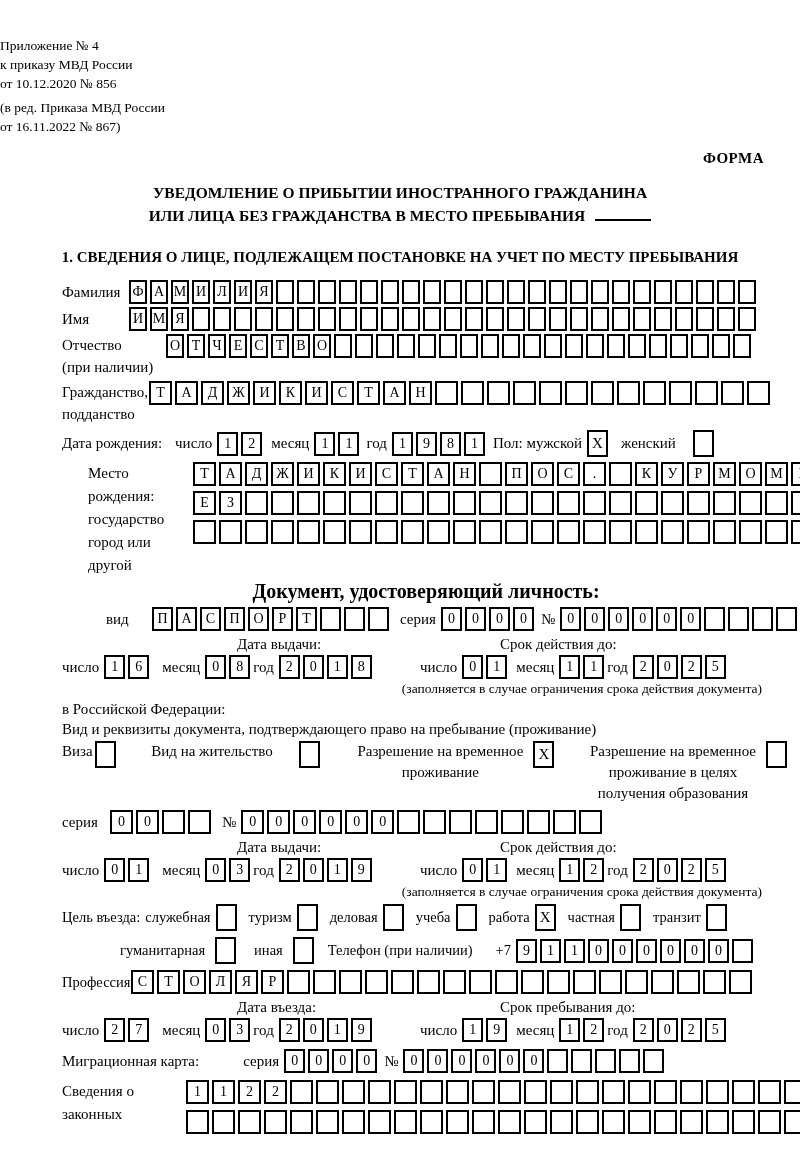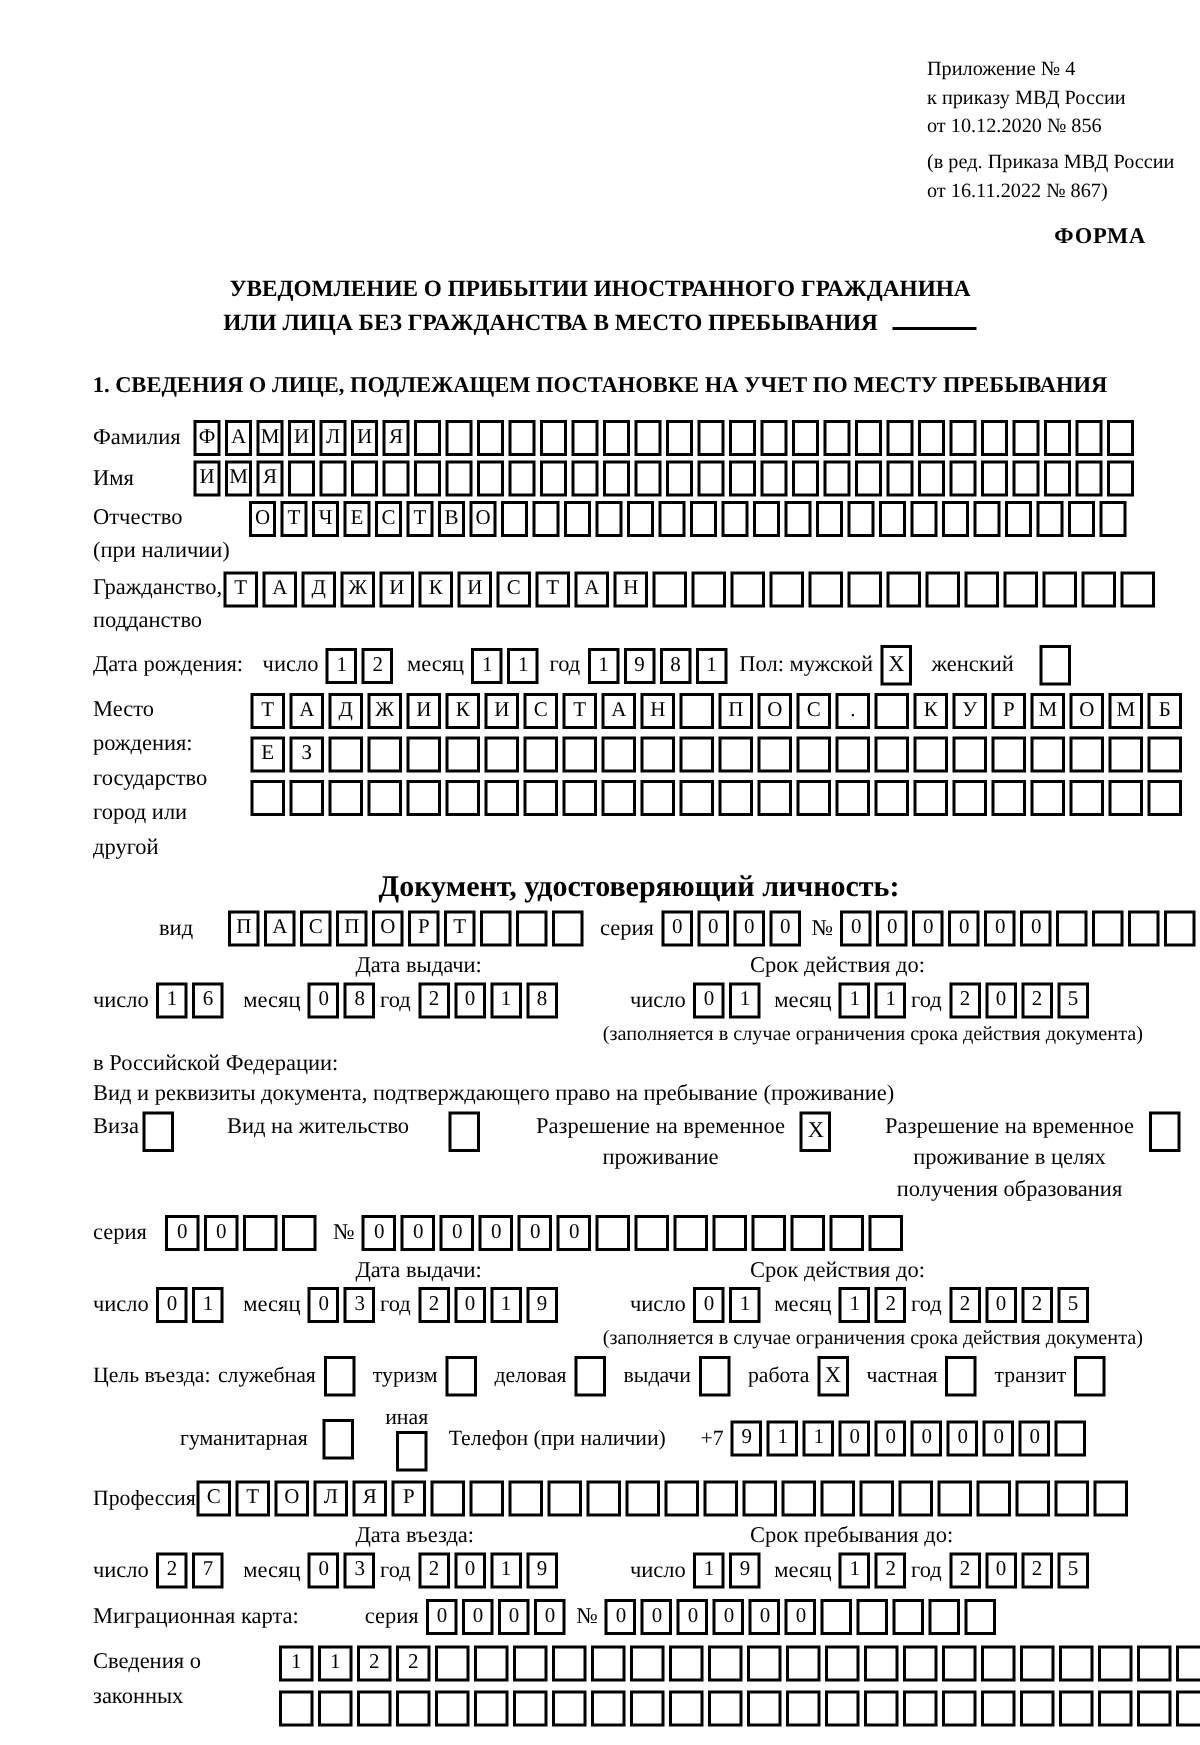--- a/index.html
+++ b/index.html
@@ -2,21 +2,21 @@
 <html><head>
 <meta charset="utf-8">
 <style>
   html,body{margin:0;padding:0;background:#fff;}
   .page{
     width:800px;height:1163px;background:#fff;color:#000;
     font-family:"Liberation Serif",serif;position:relative;overflow:hidden;
     box-sizing:border-box;padding-top:36px;
   }
   
-  .appendix{padding-left:618px;font-size:13.5px;line-height:19px;}
+  .appendix{font-size:13.5px;line-height:19px;}
   .appendix .amend{margin-top:5px;}
   .forma{padding-right:36px;text-align:right;font-weight:bold;font-size:15px;margin-top:14px;letter-spacing:.5px;}
   
   .title{ text-align:center;font-weight:bold;font-size:15.5px;line-height:23px;margin-top:14px;}
   .title .uline{display:inline-block;width:56px;border-bottom:2px solid #000;margin-left:10px;height:14px;}
   .sec-head{font-weight:bold;font-size:15px;text-align:center;margin:22px 0 14px;}
   
   .content{padding-left:62px;padding-right:10px;font-size:15px;}
   .frow{display:flex;align-items:center;margin-bottom:3px;}
   .frow.top{align-items:flex-start;}
@@ -239,21 +239,21 @@
       <span class="cells chk">
           <span class="cell">X</span>
         </span>
       <span class="dlbl" style="margin-left:10px;">женский</span>
       <span class="cells chk" style="margin-left:12px;">
           <span class="cell"></span>
         </span>
     </div>
 
     <div class="frow top">
-      <span class="lblcol" style="width:105px;line-height:23px;">
+      <span class="lblcol" style="width:105px;line-height:23px;margin-left:26px;">
         <div>Место рождения:</div>
         <div>государство</div>
         <div>город или другой</div>
       </span>
       <span>
         <div class="cells c26" style="margin-bottom:5px;">
             <span class="cell">Т</span>
             <span class="cell">А</span>
             <span class="cell">Д</span>
             <span class="cell">Ж</span>
@@ -542,21 +542,21 @@
             <span class="cell"></span>
           </span>
         </span>
       <span class="pair">
           <span>деловая</span>
           <span class="cells chk">
             <span class="cell"></span>
           </span>
         </span>
       <span class="pair">
-          <span>выдачи</span>
+          <span>учеба</span>
           <span class="cells chk">
             <span class="cell"></span>
           </span>
         </span>
       <span class="pair">
           <span>работа</span>
           <span class="cells chk">
             <span class="cell">X</span>
           </span>
         </span>
@@ -575,21 +575,21 @@
     </div>
 
     <div class="frow purpose" style="font-size:14.5px;margin-top:6px;">
       <span style="width:58px;"></span>
       <span class="pair">
           <span>гуманитарная</span>
           <span class="cells chk" style="margin-left:10px;">
             <span class="cell"></span>
           </span>
         </span>
-      <span class="pair" style="margin-left:6px;flex-direction:column;">
+      <span class="pair" style="margin-left:6px;">
           <span>иная</span>
           <span class="cells chk" style="margin-left:10px;">
             <span class="cell"></span>
           </span>
         </span>
       <span class="dlbl" style="margin-left:2px;">Телефон (при наличии)</span>
       <span class="dlbl" style="margin-left:18px;">+7</span>
       <span class="cells c24">
           <span class="cell">9</span>
           <span class="cell">1</span>

